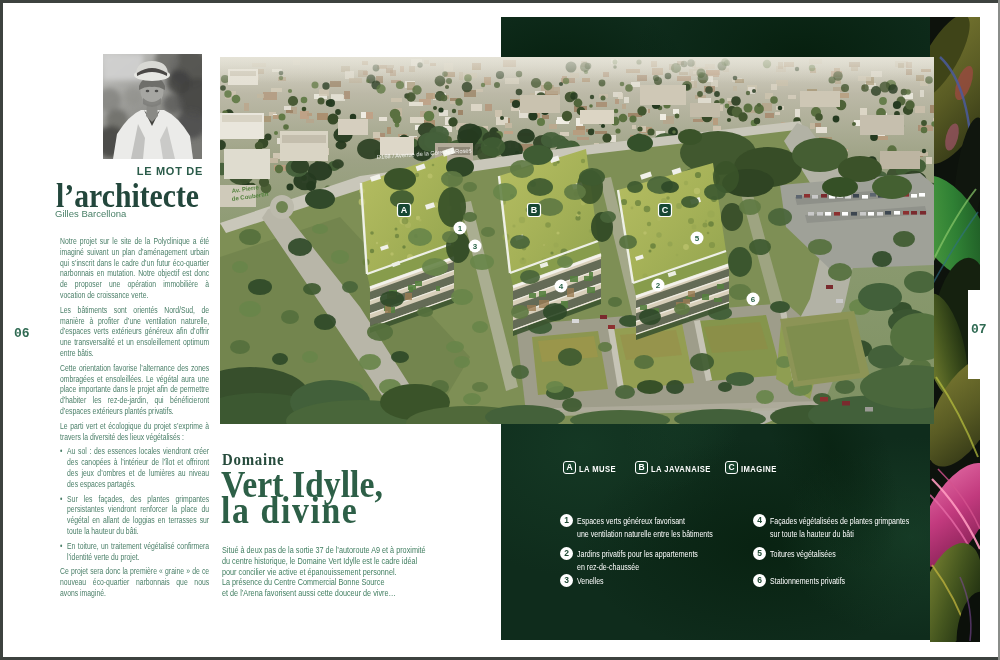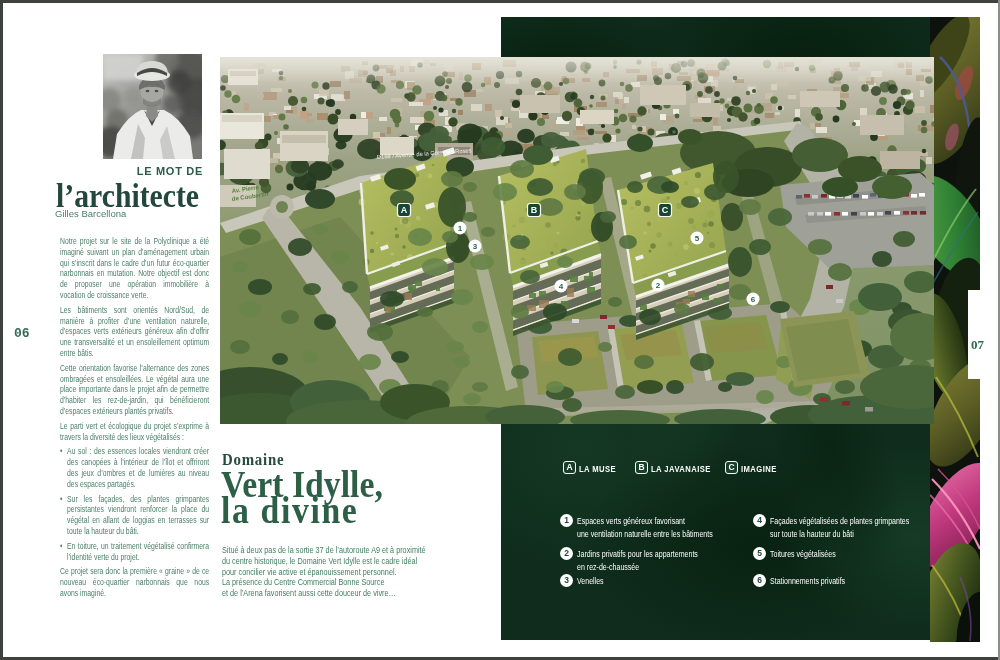--- a/index.html
+++ b/index.html
@@ -75,21 +75,21 @@
 <ellipse cx="26" cy="498" rx="27" ry="58" fill="url(#mag)" transform="rotate(30 26 498)"></ellipse>
 <path d="M2 462 Q30 490 50 532" stroke="#ff9ac0" stroke-width="2.2" fill="none" opacity="0.9"></path>
 <path d="M0 478 Q28 506 48 546" stroke="#e66aa6" stroke-width="1.8" fill="none" opacity="0.8"></path>
 <path d="M8 452 Q36 480 50 512" stroke="#d4528e" stroke-width="1.6" fill="none" opacity="0.8"></path>
 <ellipse cx="20" cy="580" rx="28" ry="56" fill="url(#olv2)" transform="rotate(18 20 580)"></ellipse>
 <path d="M2 548 Q26 580 40 622" stroke="#c2b43e" stroke-width="2" fill="none" opacity="0.75"></path>
 <ellipse cx="44" cy="610" rx="16" ry="36" fill="#0b100a" transform="rotate(12 44 610)"></ellipse>
 <path d="M30 560 Q44 592 40 624" stroke="#7c4a96" stroke-width="1.6" fill="none" opacity="0.6"></path>
 </svg></div>
 <div class="abs" style="left:968px;top:290px;width:30px;height:89px;background:#ffffff"></div>
-<div class="abs" style="left:971px;top:337px;width:26px;font-family:Liberation Serif, serif;font-weight:bold;font-size:13px;color:#2f6a52">07</div>
+<div class="abs" style="left:971px;top:322px;width:26px;font-family:Liberation Mono, monospace;font-weight:bold;font-size:13px;color:#2f6a52">07</div>
 <div class="abs" style="left:220px;top:57px;width:714px;height:367px"><svg width="714" height="367" viewBox="0 0 714 367" font-family="Liberation Sans,sans-serif">
 <defs>
 <linearGradient id="sky" x1="0" y1="0" x2="0" y2="1">
 <stop offset="0" stop-color="#d8d5c8"></stop>
             <stop offset="0.1" stop-color="#bcb9a7"></stop>
 <stop offset="0.28" stop-color="#9da285"></stop>
             <stop offset="0.5" stop-color="#8b9a70"></stop>
 <stop offset="1" stop-color="#7e9162"></stop>
           </linearGradient>
 <linearGradient id="haze" x1="0" y1="0" x2="0" y2="1">

